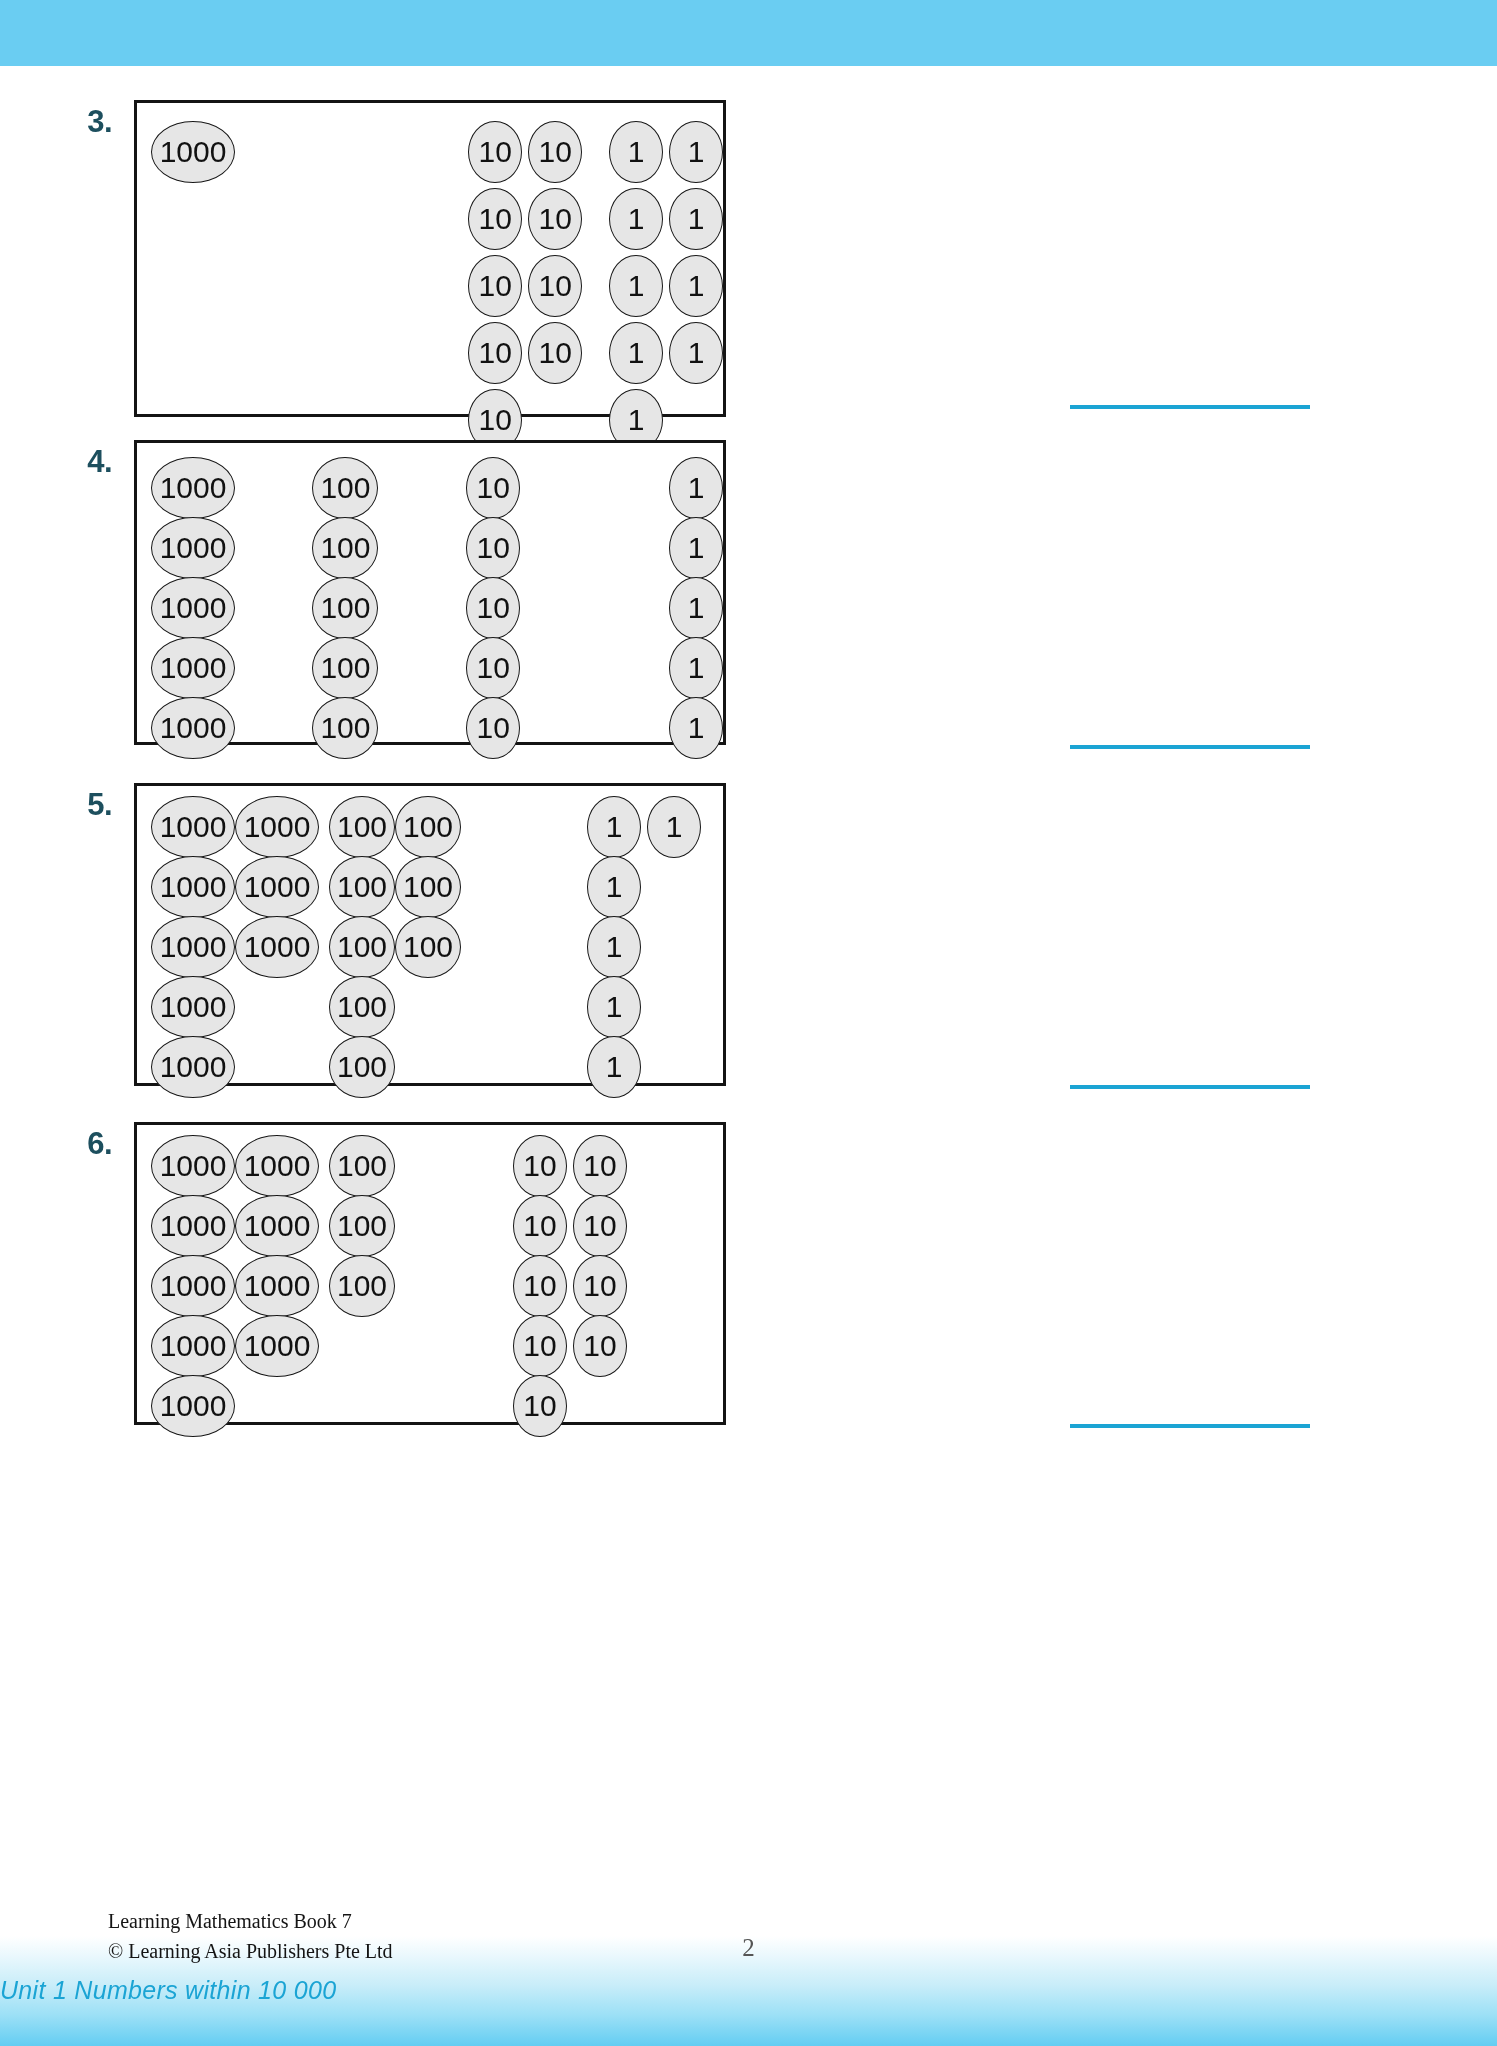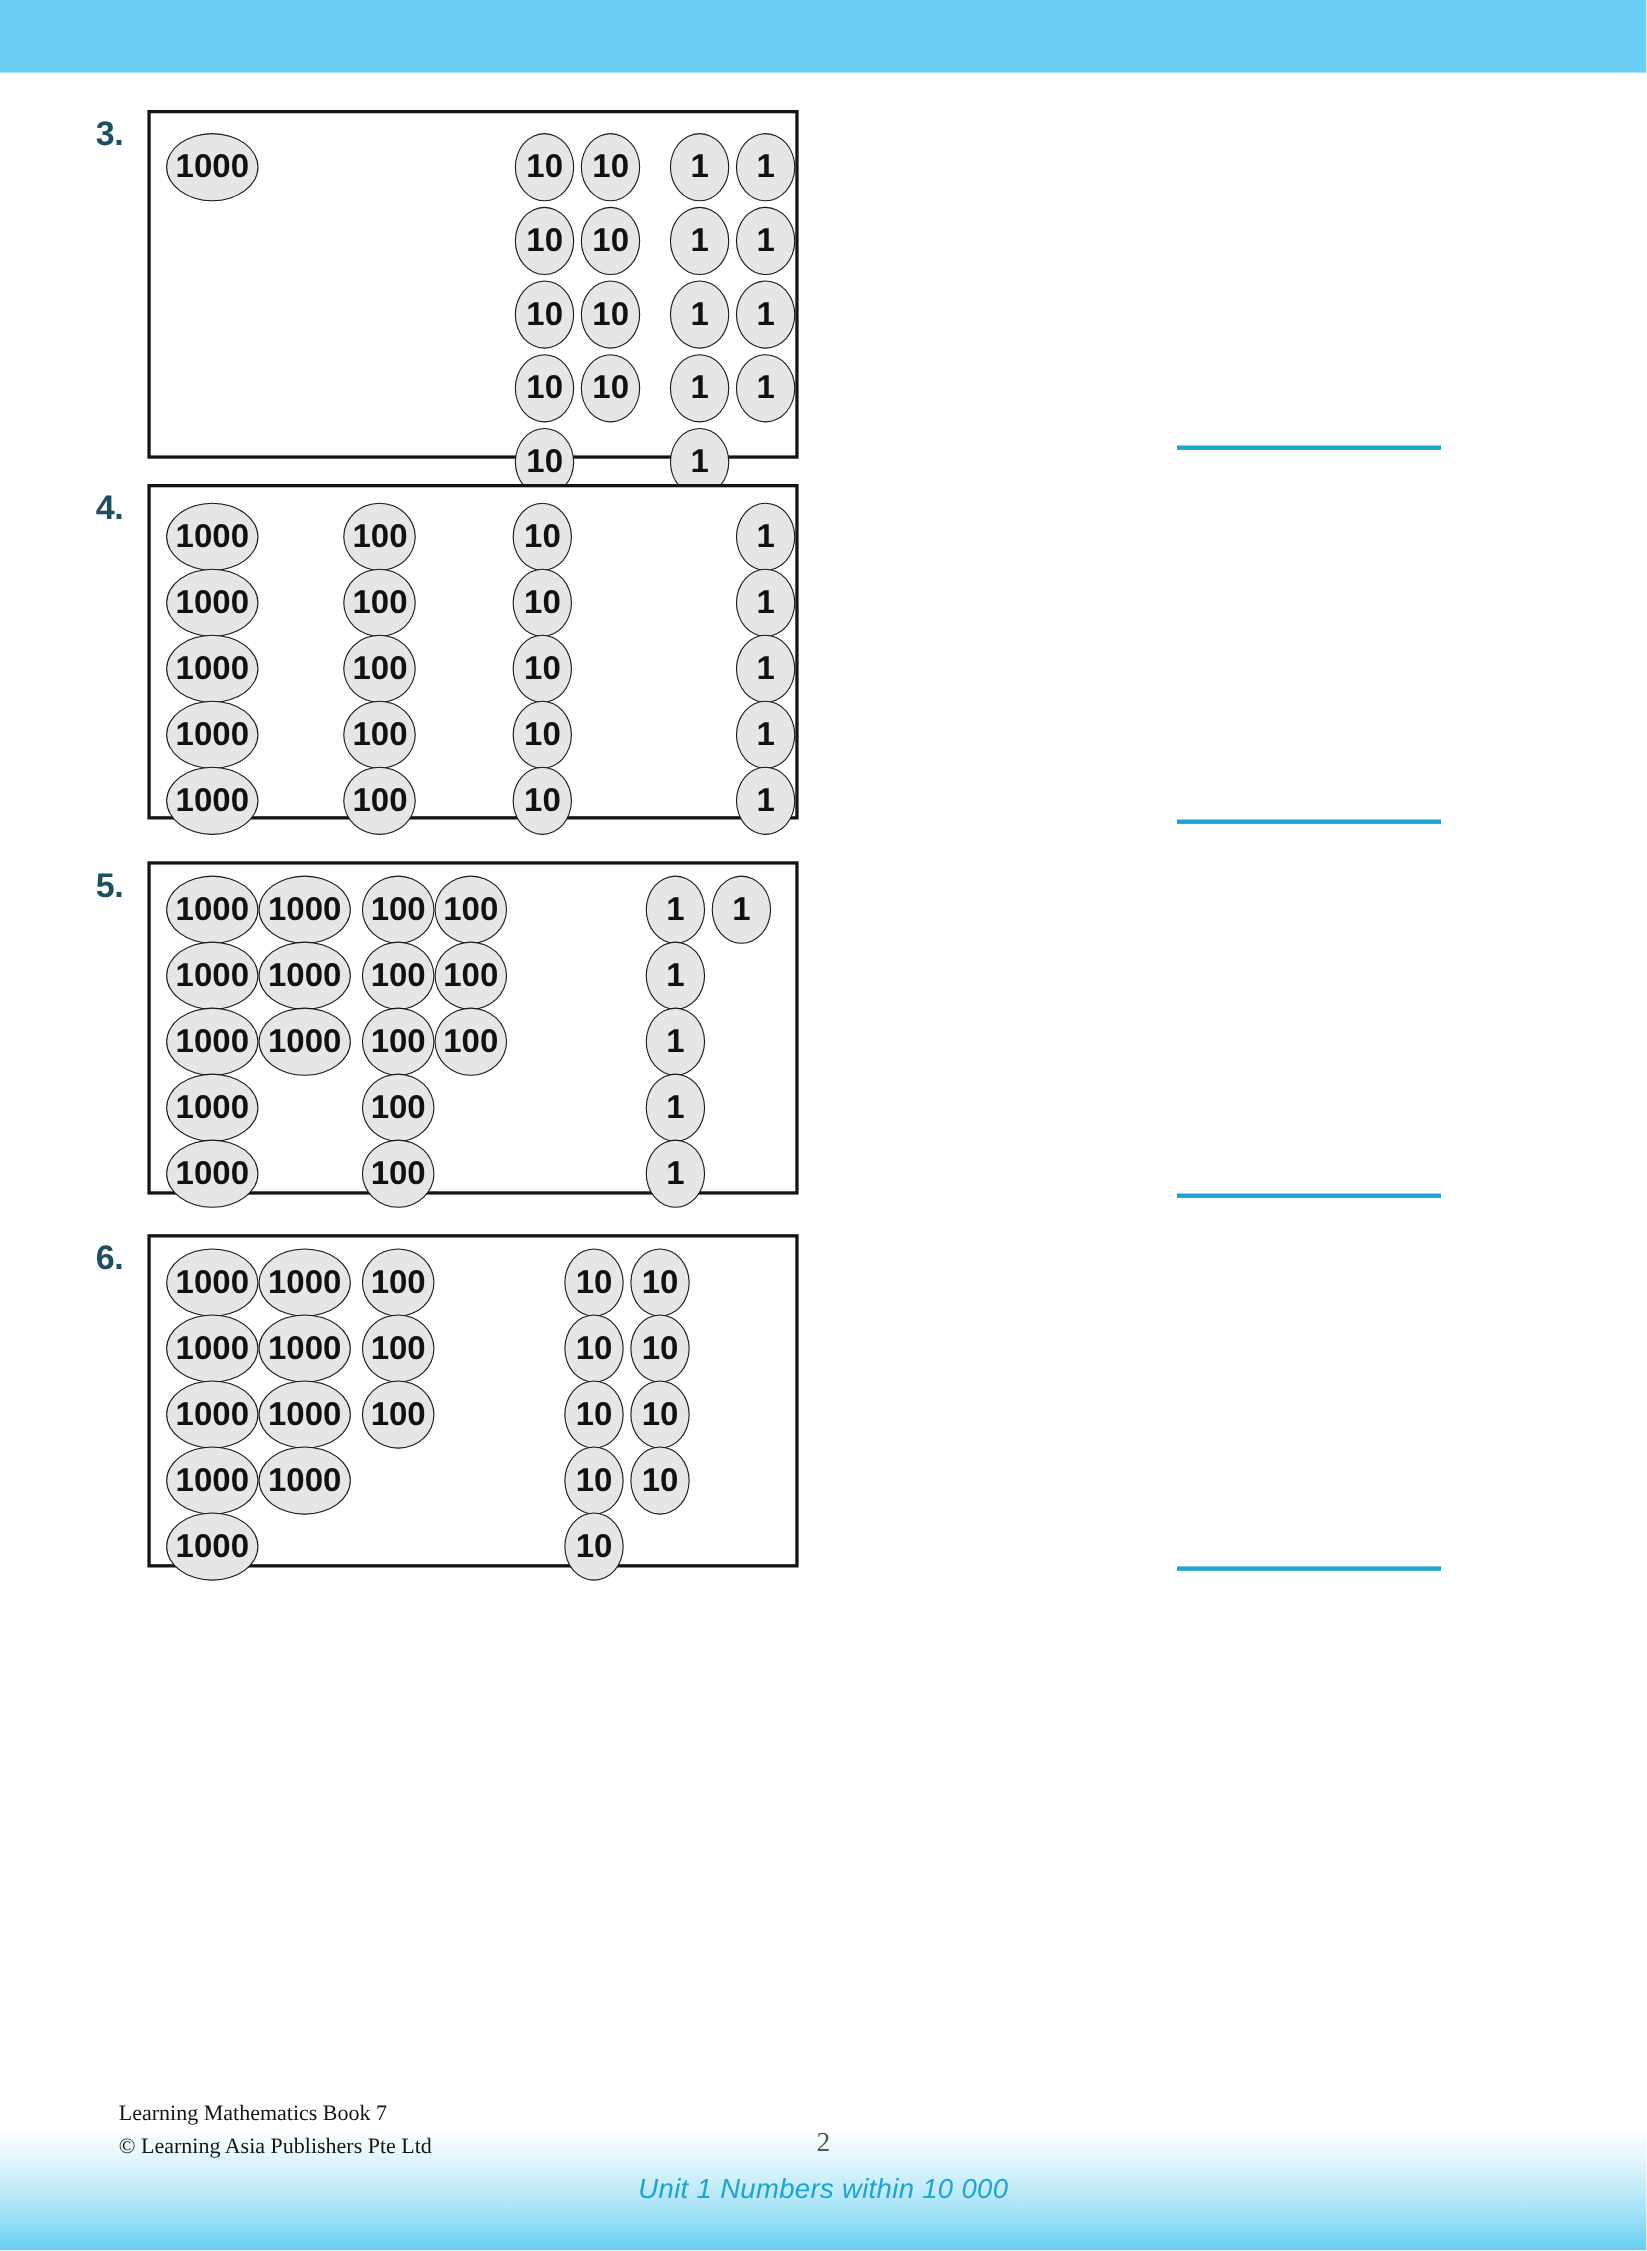--- a/index.html
+++ b/index.html
@@ -60,21 +60,20 @@
     box-sizing: border-box;
   }
   .cols {
     display: flex;
     align-items: flex-start;
     height: 100%;
   }
   .col {
     display: flex;
     flex-direction: column;
-    font-weight: bold;
   }
 
   
   .disc {
     background: #e6e6e6;
     border: 1.6px solid #171717;
     border-radius: 50%;
     display: flex;
     align-items: center;
     justify-content: center;
@@ -135,21 +134,20 @@
     top: 38px;
     text-align: center;
     font-family: "Liberation Serif", serif;
     font-size: 25px;
     color: #555555;
   }
   .footer-unit {
     position: absolute;
     left: 0; right: 0;
     top: 80px;
-    text-align: center;
     font-family: "Liberation Sans", sans-serif;
     font-style: italic;
     font-size: 25px;
     color: #1BA4D4;
     letter-spacing: 0.3px;
   }
 </style>
 </head>
 <body>
 

